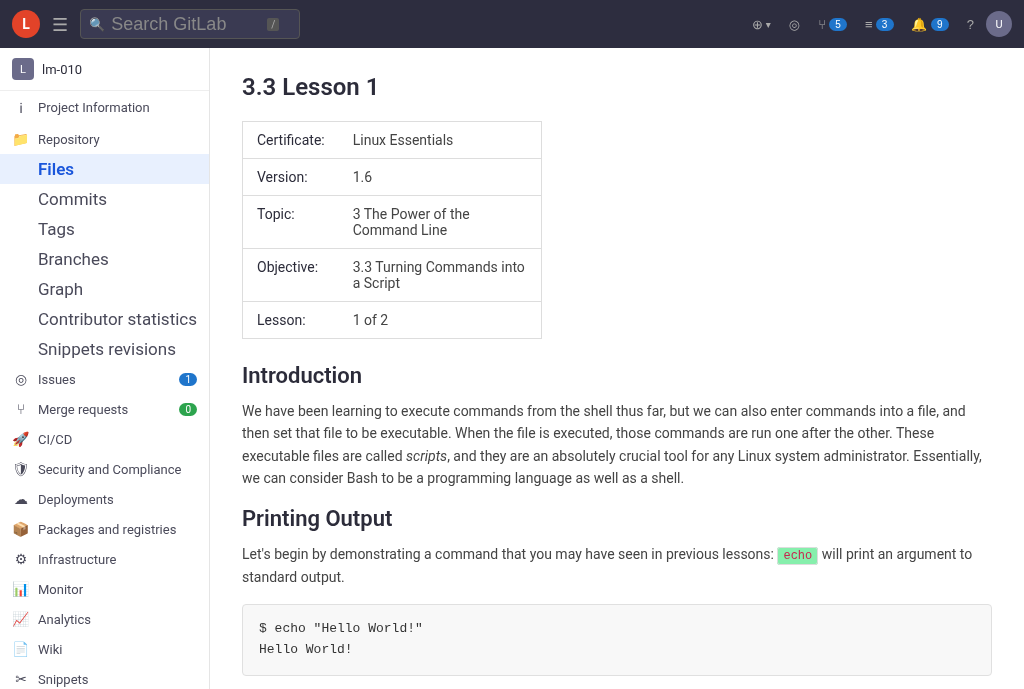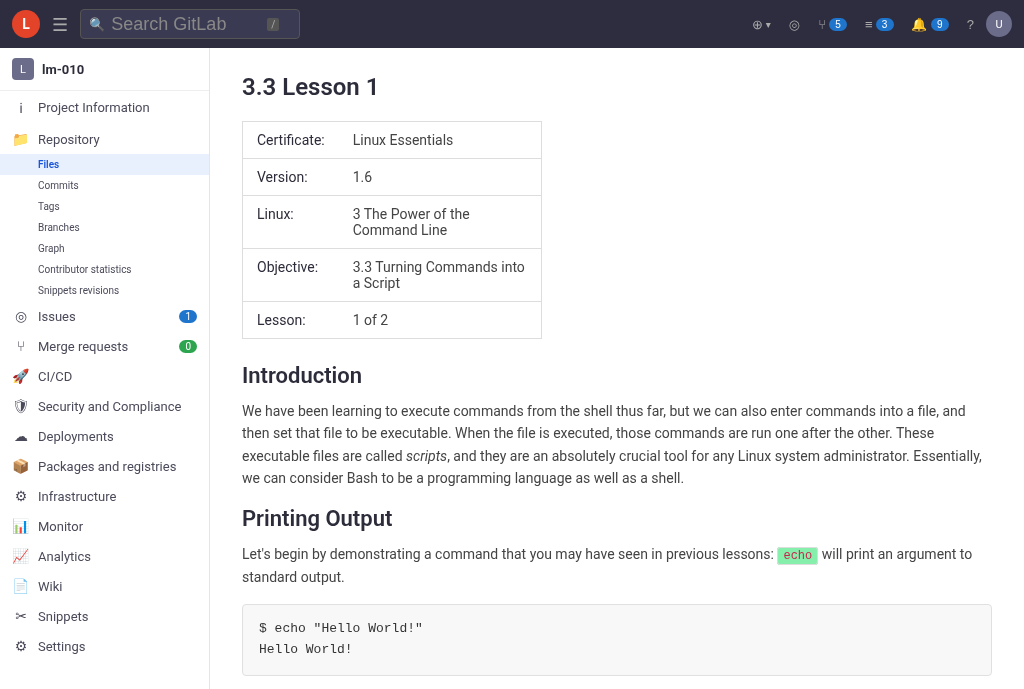--- a/index.html
+++ b/index.html
@@ -73,29 +73,29 @@
     }
     .sidebar-project {
       padding: 10px 12px;
       border-bottom: 1px solid #eee;
       display: flex; align-items: center; gap: 8px;
     }
     .sidebar-project-icon {
       width: 22px; height: 22px; background: #6b6b8a; border-radius: 4px;
       display: flex; align-items: center; justify-content: center; color: white; font-size: 11px;
     }
-    .sidebar-project-name { font-weight: 700; color: #2c2c3a; font-size: 13px; }
+    .sidebar-project-name { font-weight: 400; color: #2c2c3a; font-size: 13px; }
     .sidebar-item {
       display: flex; align-items: center; gap: 8px;
       padding: 7px 12px; color: #4a4a5a; cursor: pointer;
       position: relative;
     }
     .sidebar-item.active { background: #e8f0fe; color: #1a56db; font-weight: 600; }
     .sidebar-item-icon { font-size: 14px; width: 18px; text-align: center; flex-shrink: 0; }
-    .sidebar-sub { padding: 5px 12px 5px 38px; color: #4a4a5a; cursor: pointer; font-size: 10px; }
+    .sidebar-sub { padding: 5px 12px 5px 38px; color: #4a4a5a; cursor: pointer; font-size: 17px; }
     .sidebar-badge {
       margin-left: auto; background: #1f75cb; color: white;
       font-size: 10px; padding: 1px 6px; border-radius: 10px;
     }
     .sidebar-badge.green { background: #2da44e; }
 
     
     .content {
       flex: 1;
       background: #fff;
@@ -278,21 +278,21 @@
       <tbody id="info-table-body">
           <tr>
             <td>Certificate:</td>
             <td>Linux Essentials</td>
           </tr>
           <tr>
             <td>Version:</td>
             <td>1.6</td>
           </tr>
           <tr>
-            <td>Linux:</td>
+            <td>Topic:</td>
             <td>3 The Power of the Command Line</td>
           </tr>
           <tr>
             <td>Objective:</td>
             <td>3.3 Turning Commands into a Script</td>
           </tr>
           <tr>
             <td>Lesson:</td>
             <td>1 of 2</td>
           </tr>

